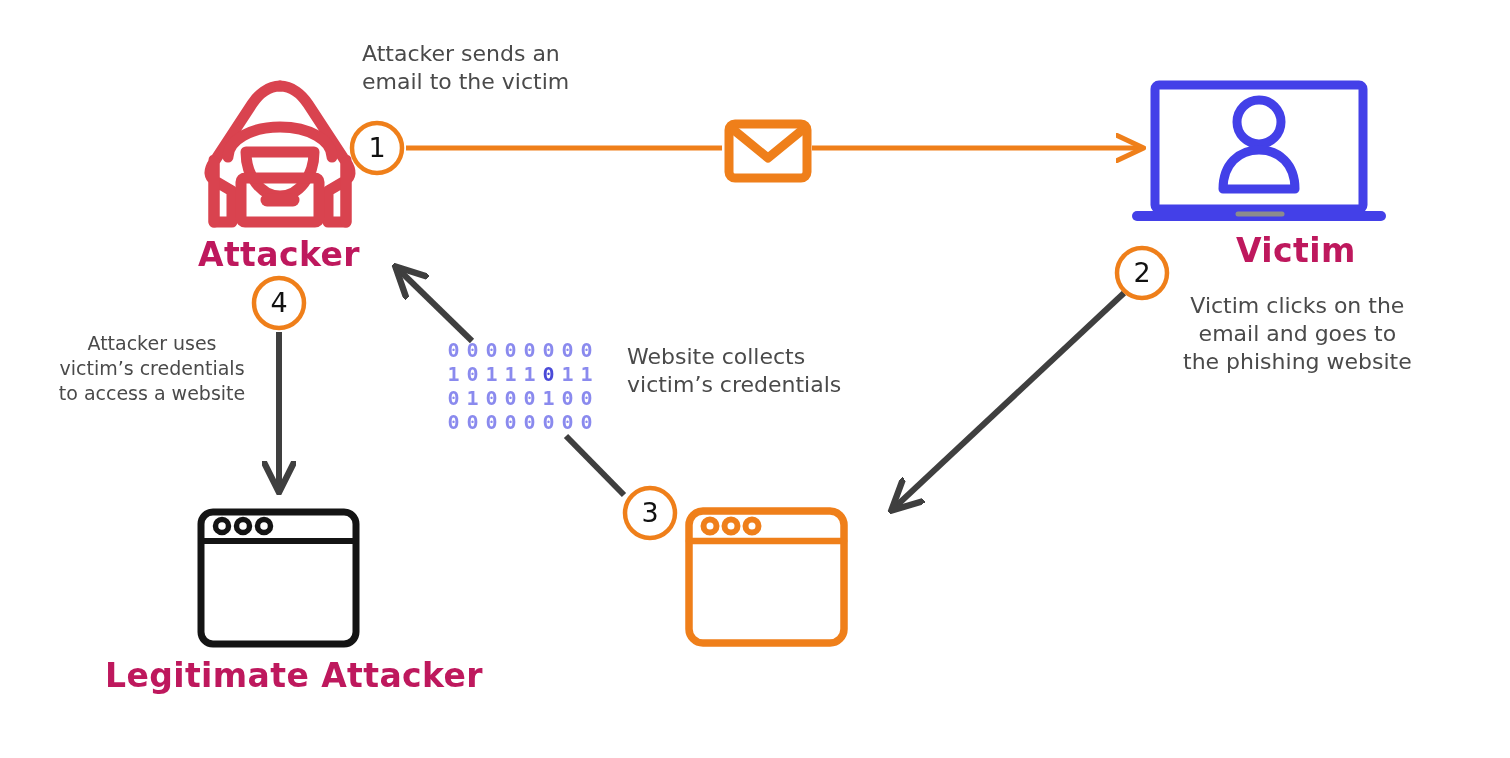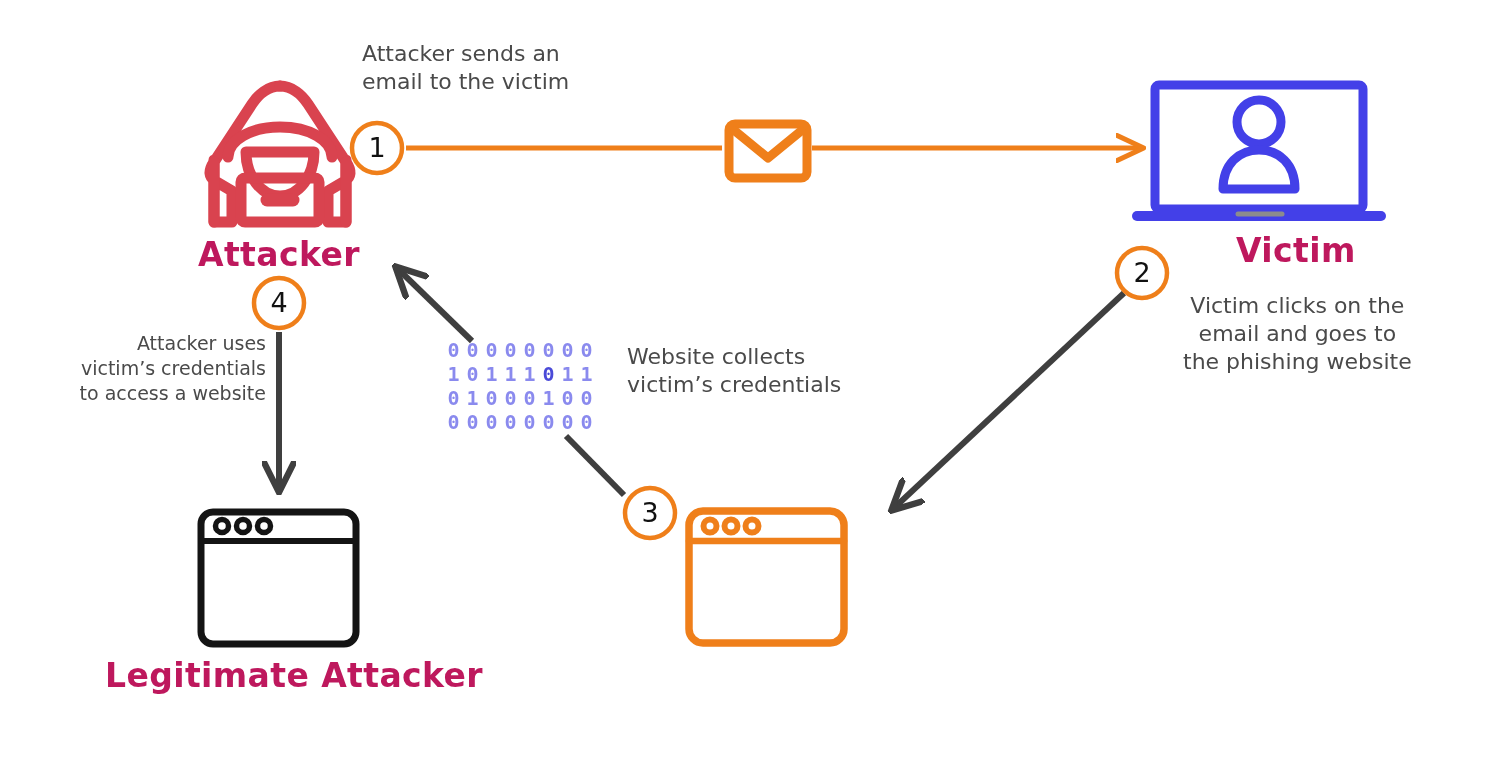--- a/index.html
+++ b/index.html
@@ -40,21 +40,21 @@
     font-size: 22px;
     line-height: 28px;
     color: #4a4a4a;
     white-space: pre-line;
   }
   .desc-small {
     font-size: 19px;
     line-height: 25px;
     color: #4a4a4a;
     white-space: pre-line;
-    text-align: right;
+    text-align: center;
   }
   .step-circle {
     position: absolute;
     border-radius: 50%;
     background: #ffffff;
     display: flex;
     align-items: center;
     justify-content: center;
   }
   .step-circle > span {

